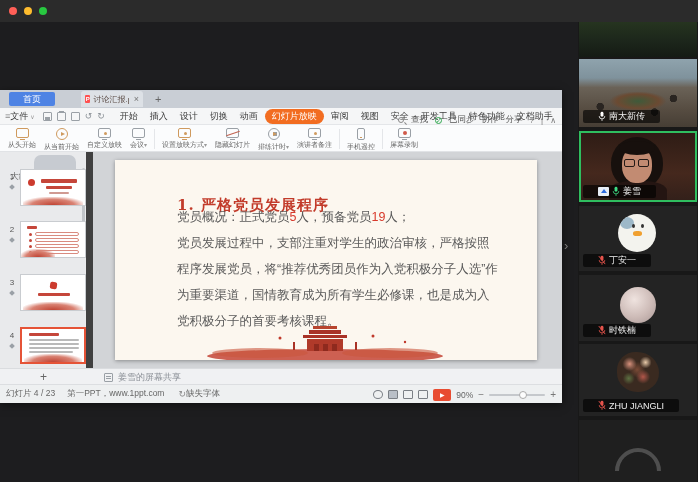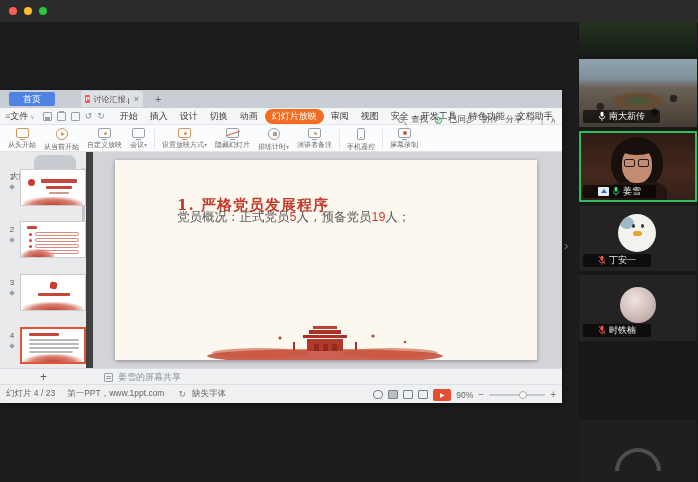--- a/index.html
+++ b/index.html
@@ -342,20 +342,21 @@
         <span class="gline" style="left:7px; top:22px; width:44px"></span>
         <span class="redbtm"></span>
       </div>
     </div>
 
     <div class="canvas">
       <div class="slide">
         <div class="stitle">1. 严格党员发展程序</div>
         <div class="stext">
           <span><span>党员概况：正式党员</span><span class="sred">5</span><span>人，预备党员</span><span class="sred">19</span><span>人；</span></span><br>
+          <span>党员发展过程中，支部注重对学生的政治审核，严格按照程序发展党员，将“推荐优秀团员作为入党积极分子人选”作为重要渠道，国情教育成为所有学生必修课，也是成为入党积极分子的首要考核课程。</span>
         </div>
         <svg class="tam" viewBox="0 0 240 42">
           <ellipse cx="120" cy="38" rx="118" ry="7" fill="#c0392b" opacity="0.8"></ellipse>
           <ellipse cx="55" cy="35" rx="48" ry="5" fill="#c9573d" opacity="0.6"></ellipse>
           <ellipse cx="185" cy="35" rx="48" ry="5" fill="#c9573d" opacity="0.6"></ellipse>
           <rect x="104" y="12" width="32" height="4" fill="#a93226"></rect>
           <rect x="108" y="8" width="24" height="3" fill="#b8452f"></rect>
           <rect x="98" y="17" width="44" height="3" fill="#a93226"></rect>
           <rect x="102" y="21" width="36" height="12" fill="#b03a2a"></rect>
           <rect x="109" y="26" width="5" height="7" fill="#8e2a1e"></rect>
@@ -373,21 +374,21 @@
     <div class="notes">
       <span class="addslide">+</span>
       <span class="notebox"></span>
       <span class="notetext">姜雪的屏幕共享</span>
     </div>
 
     <div class="statusbar">
       <span class="sb-item">幻灯片 4 / 23</span>
       <span class="sb-item">第一PPT，www.1ppt.com</span>
       <span class="sb-refresh">↻</span>
-      <span class="sb-item" style="margin-left:6px">缺失字体</span>
+      <span class="sb-item" style="margin-left:0">缺失字体</span>
       <span class="sb-right">
         <span class="vicon" style="border-radius:50%"></span>
         <span class="vicon on"></span>
         <span class="vicon"></span>
         <span class="vicon"></span>
         <span class="playbtn">
             <span>▶</span>
           </span>
         <span>90%</span>
         <span class="zbtn">−</span>
@@ -456,19 +457,31 @@
       <svg class="micsvg" width="8" height="11" viewBox="0 0 10 13">
         <rect x="3.2" y="0.5" width="3.6" height="6.2" rx="1.8" fill="#e5534b"></rect>
         <path d="M1.5 6a3.5 3.5 0 0 0 7 0" fill="none" stroke="#e5534b" stroke-width="1"></path>
         <line x1="5" y1="9.8" x2="5" y2="12" stroke="#e5534b" stroke-width="1"></line>
         <line x1="1" y1="1" x2="9" y2="11" stroke="#e5534b" stroke-width="1.2"></line>
       </svg>
       <span>时铁楠</span>
     </div>
   </div>
 
+  <div class="cam cam-zhu">
+    <div class="flowers"></div>
+    <div class="pl">
+      <svg class="micsvg" width="8" height="11" viewBox="0 0 10 13">
+        <rect x="3.2" y="0.5" width="3.6" height="6.2" rx="1.8" fill="#e5534b"></rect>
+        <path d="M1.5 6a3.5 3.5 0 0 0 7 0" fill="none" stroke="#e5534b" stroke-width="1"></path>
+        <line x1="5" y1="9.8" x2="5" y2="12" stroke="#e5534b" stroke-width="1"></line>
+        <line x1="1" y1="1" x2="9" y2="11" stroke="#e5534b" stroke-width="1.2"></line>
+      </svg>
+      <span>ZHU JIANGLI</span>
+    </div>
+  </div>
 
   <div class="cam cam-part">
     <div class="arc"></div>
   </div>
 
 
 </div>
 
 </body></html>

